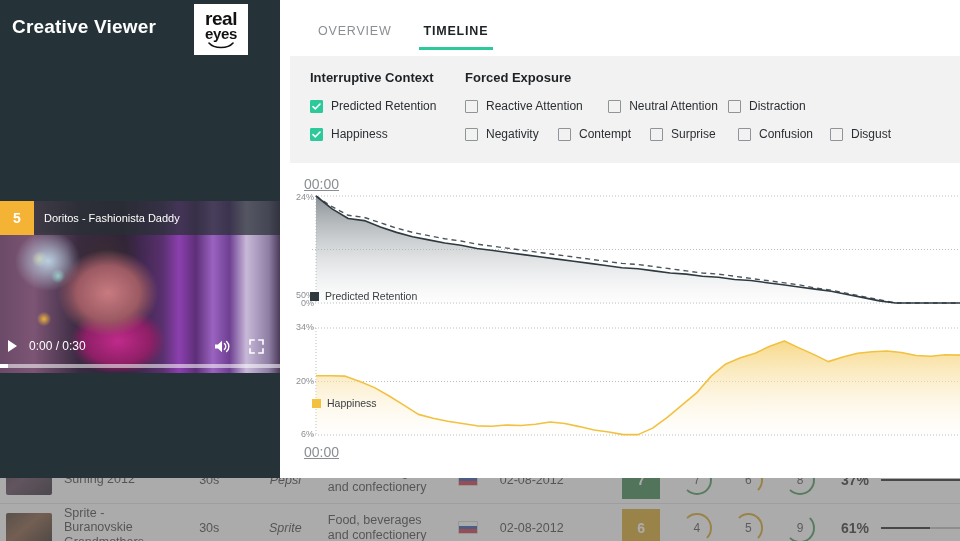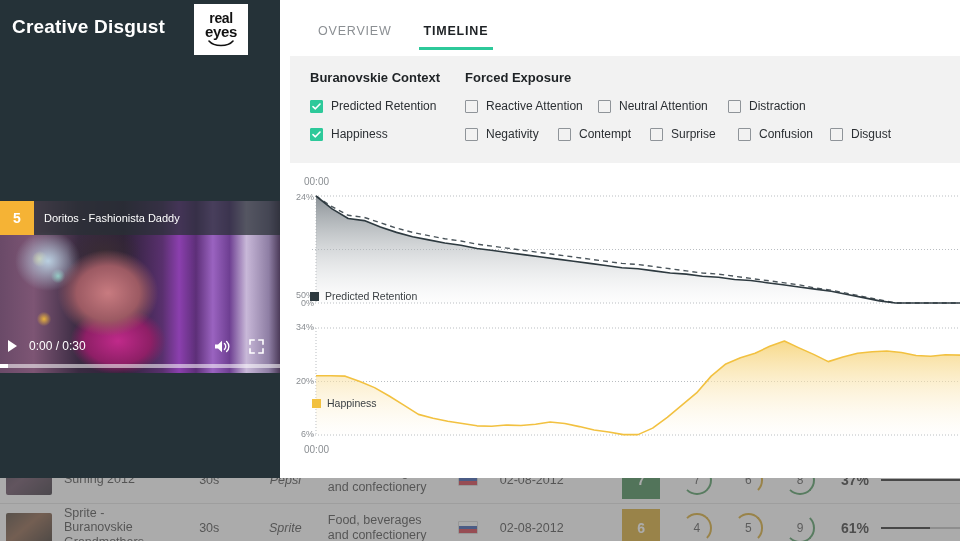--- a/index.html
+++ b/index.html
@@ -84,21 +84,21 @@
     font-size: 19px; font-weight: bold; color: #ffffff; letter-spacing: .2px;
   }
   .logo-box {
     position: absolute; left: 194px; top: 4px; width: 54px; height: 51px;
     background: #ffffff; display: flex; flex-direction: column;
     align-items: center; justify-content: center; line-height: .94;
   }
   .logo-box .l1, .logo-box .l2 {
     color: #111; font-weight: bold; letter-spacing: -0.4px;
   }
-  .logo-box .l1 { font-size: 14px; }
+  .logo-box .l1 { font-size: 19px; }
   .logo-box .l2 { font-size: 15px; }
   .logo-smile { width: 26px; height: 7px; margin-top: 1px; }
 
   
   .player {
     position: absolute; left: 0; top: 201px; width: 280px; height: 172px;
     overflow: hidden;
   }
   .frame {
     position: absolute; inset: 0;
@@ -195,21 +195,21 @@
     background: #fff;
   }
   .chart { position: absolute; left: 0; width: 680px; }
   .chart.c1 { top: 0px;  height: 145px; }
   .chart.c2 { top: 148px; height: 150px; }
   .ylab {
     position: absolute; font-size: 9px; color: #8a8e92; text-align: right;
     width: 34px;
   }
   .tlab {
-    position: absolute; font-size: 10px; color: #8a8e92;
+    position: absolute; font-size: 14px; color: #8a8e92; text-decoration: underline;
   }
   .legend {
     position: absolute; display: flex; align-items: center;
     font-size: 10.5px; color: #3a3f43;
   }
   .legend .sw { width: 9px; height: 9px; margin-right: 6px; }
   .legend .sw.dark { background: #2e3a40; }
   .legend .sw.amber { background: #f2c140; }
 </style>
 </head>
@@ -263,21 +263,21 @@
       <div class="bg-spark sp2"></div>
     </div>
 
   </div>
 </div>
 
 <div class="dim"></div>
 
 <div class="left-panel">
 
-  <div class="app-title">Creative Disgust</div>
+  <div class="app-title">Creative Viewer</div>
 
   <div class="logo-box">
     <span class="l1">real</span>
     <span class="l2">eyes</span>
     <svg class="logo-smile" viewBox="0 0 26 7">
       <path d="M1 1 C 6 7, 20 7, 25 1" stroke="#111" stroke-width="1.6" fill="none" stroke-linecap="round"></path>
     </svg>
   </div>
 
   <div class="player">
@@ -311,40 +311,40 @@
 
 <div class="right-panel">
 
   <div class="tabs">
     <div class="tab">OVERVIEW</div>
     <div class="tab active">TIMELINE</div>
   </div>
 
   <div class="filters">
     <div class="f-headers">
-      <div class="f-h h1">Buranovskie Context</div>
+      <div class="f-h h1">Interruptive Context</div>
       <div class="f-h h2">Forced Exposure</div>
     </div>
 
     <div class="f-row">
       <label class="cb-item" style="width:155px;">
         <span class="cb checked">
           <svg width="9" height="7" viewBox="0 0 9 7">
             <path d="M1 3.6 L3.4 5.8 L8 1" stroke="#fff" stroke-width="1.6" fill="none" stroke-linecap="round" stroke-linejoin="round"></path>
           </svg>
         </span>
         <span>Predicted Retention</span>
       </label>
       <label class="cb-item" style="width:133px;">
         <span class="cb">
           
         </span>
         <span>Reactive Attention</span>
       </label>
-      <label class="cb-item" style="width:130px;">
+      <label class="cb-item" style="width:130px;justify-content:center;">
         <span class="cb">
           
         </span>
         <span>Neutral Attention</span>
       </label>
       <label class="cb-item">
         <span class="cb">
           
         </span>
         <span>Distraction</span>

